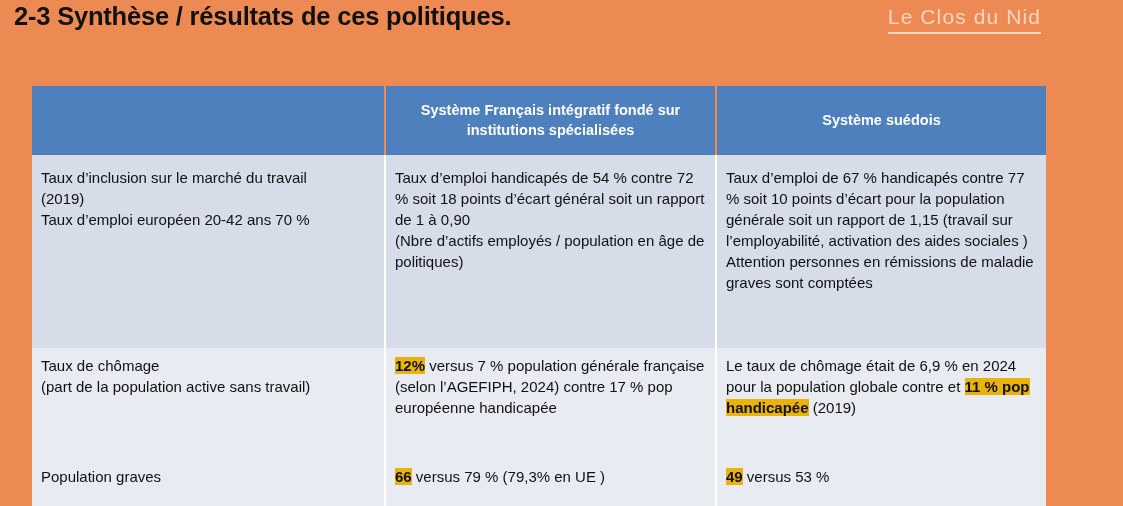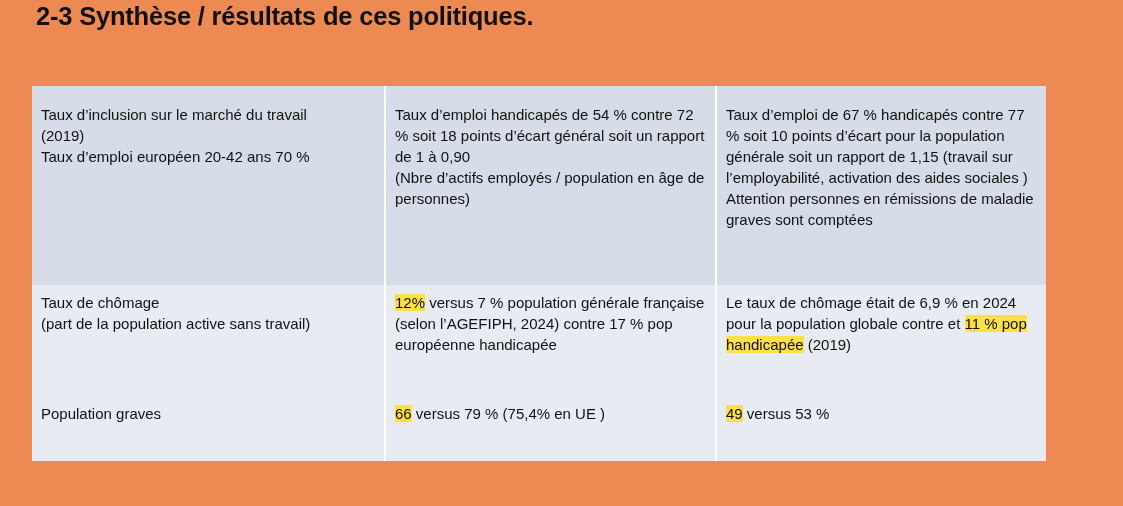--- a/index.html
+++ b/index.html
@@ -11,21 +11,21 @@
     height: 506px;
     background: #ED8A54;
     font-family: "Liberation Sans", sans-serif;
     overflow: hidden;
     position: relative;
   }
 
   
   .slide-title {
     position: absolute;
-    left: 36px;
+    left: 14px;
     top: 2px;
     font-size: 25.5px;
     font-weight: bold;
     color: #111111;
     letter-spacing: -0.2px;
     white-space: nowrap;
   }
 
   
   .logo {
@@ -78,21 +78,21 @@
     font-weight: bold;
     line-height: 1.35;
     padding: 0 14px;
     border-right: 2px solid #ED8A54;
   }
   .hrow td:last-child { border-right: none; }
 
   
   .drow td {
     border-right: 2px solid #FFFFFF;
-    padding: 18px 10px 6px 9px;
+    padding: 12px 10px 6px 9px;
     font-size: 15px;
     line-height: 1.40;
     color: #111111;
   }
   .drow td:last-child { border-right: none; }
 
   .row-1 td {
     background: #D6DCE8;
     height: 175px;
   }
@@ -101,68 +101,78 @@
     height: 105px;
     padding-top: 7px;
   }
   .row-3 td {
     background: #E9EBF3;
     height: 52px;
     padding-top: 0px;
   }
 
   .hl {
-    background: #fde047;
+    background: #eab308;
+    font-weight: bold;
   }
 
   .cell-line { display: block; }
 </style>
 </head>
 <body>
 
 <div class="slide-title">2-3 Synthèse / résultats de ces politiques.</div>
 
 <div class="logo">
+  <div class="logo-text">Le Clos du Nid</div>
   <div class="logo-rule"></div>
 </div>
 
 <table class="table">
   <colgroup>
     <col class="col-a">
     <col class="col-b">
     <col class="col-c">
   </colgroup>
   <tbody>
+    <tr class="hrow">
+      <td></td>
+      <td>
+        <span class="cell-line">Système Français intégratif fondé sur</span>
+        <span class="cell-line">institutions  spécialisées</span>
+      </td>
+      <td>Système suédois</td>
+    </tr>
 
     <tr class="drow row-1">
       <td>
         <span class="cell-line">Taux d’inclusion sur le marché du travail</span>
         <span class="cell-line">(2019)</span>
         <span class="cell-line">Taux d’emploi européen 20-42 ans 70 %</span>
       </td>
       <td>
         <span class="cell-line">Taux d’emploi handicapés  de 54 % contre 72 % soit 18 points d’écart général soit un rapport de 1 à 0,90</span>
-        <span class="cell-line">(Nbre d’actifs employés / population en âge de personnes)</span>
+        <span class="cell-line">(Nbre d’actifs employés / population en âge de politiques)</span>
       </td>
       <td>
         <span class="cell-line">Taux d’emploi de 67 % handicapés  contre 77 % soit 10 points d’écart pour la population générale soit un rapport de 1,15 (travail sur l’employabilité, activation des aides sociales )</span>
         <span class="cell-line">Attention personnes en rémissions de maladie graves sont comptées</span>
       </td>
     </tr>
 
     <tr class="drow row-2">
       <td>
         <span class="cell-line">Taux de chômage</span>
         <span class="cell-line">(part de la population active sans travail)</span>
       </td>
       <td><span class="hl">12%</span><span> versus 7 % population générale française (selon l’AGEFIPH, 2024) contre 17 % pop européenne handicapée</span></td>
       <td><span>Le taux de chômage était de 6,9 % en 2024 pour la population globale contre  et </span><span class="hl">11 % pop handicapée</span><span> (2019)</span></td>
     </tr>
 
     <tr class="drow row-3">
       <td>
         <span class="cell-line">Population graves</span>
       </td>
-      <td><span class="hl">66</span><span> versus 79 % (75,4% en UE )</span></td>
+      <td><span class="hl">66</span><span> versus 79 % (79,3% en UE )</span></td>
       <td><span class="hl">49</span><span> versus 53 %</span></td>
     </tr>
   </tbody>
 </table>
 
 </body></html>

